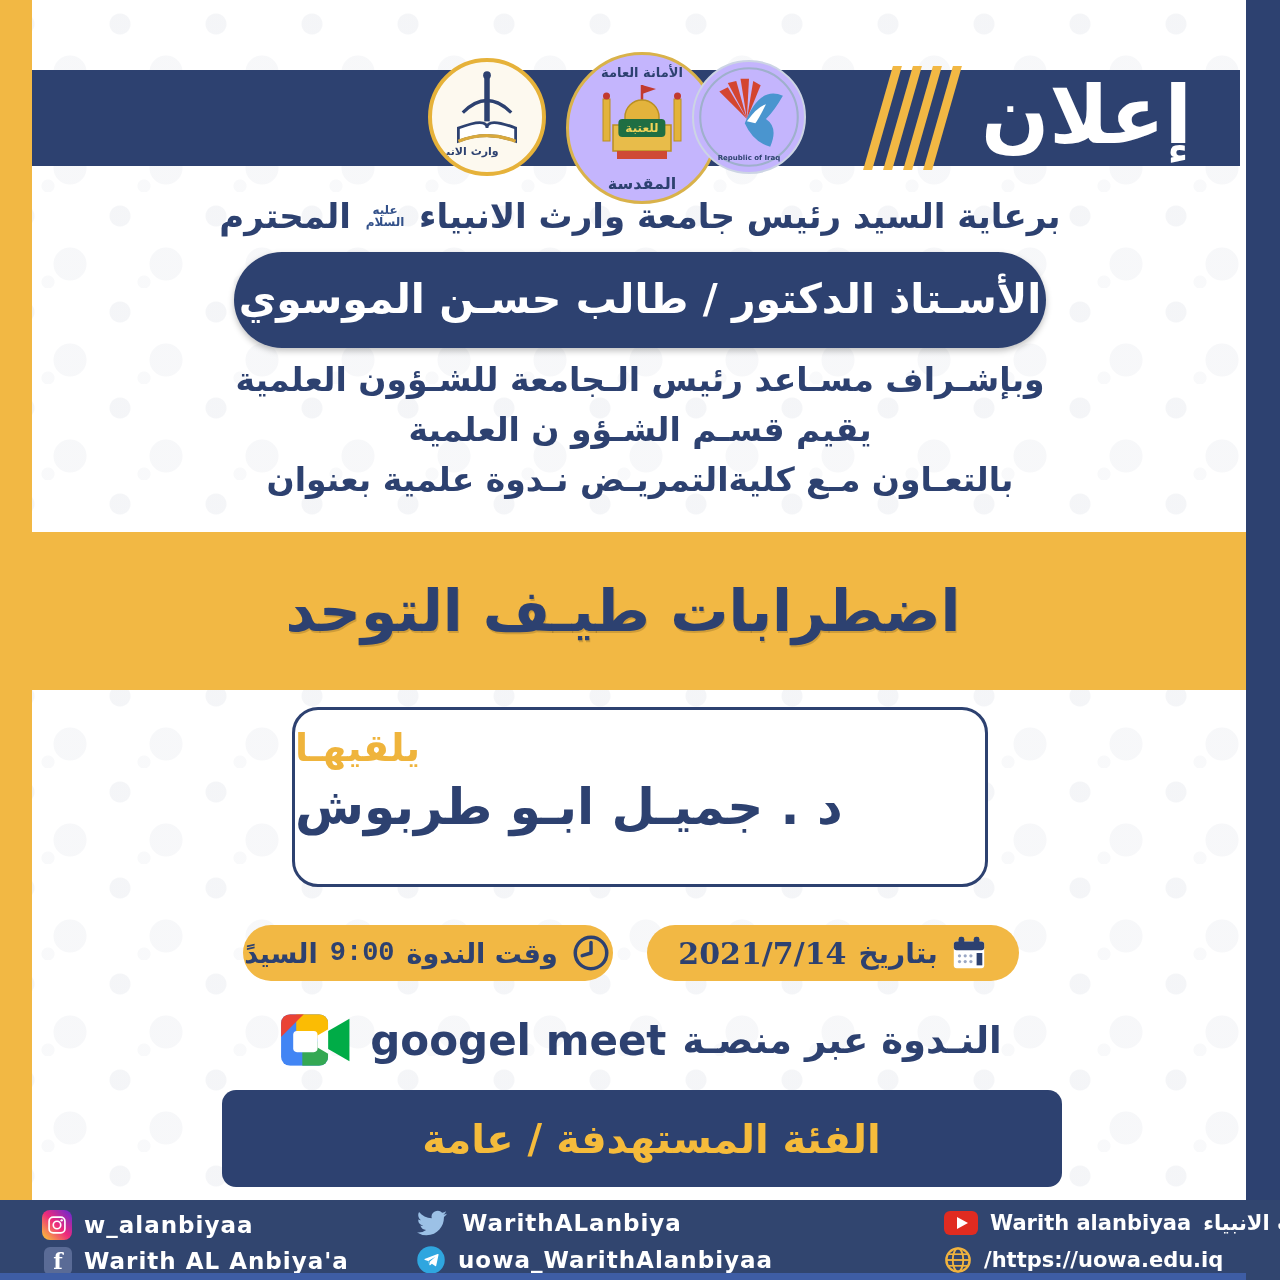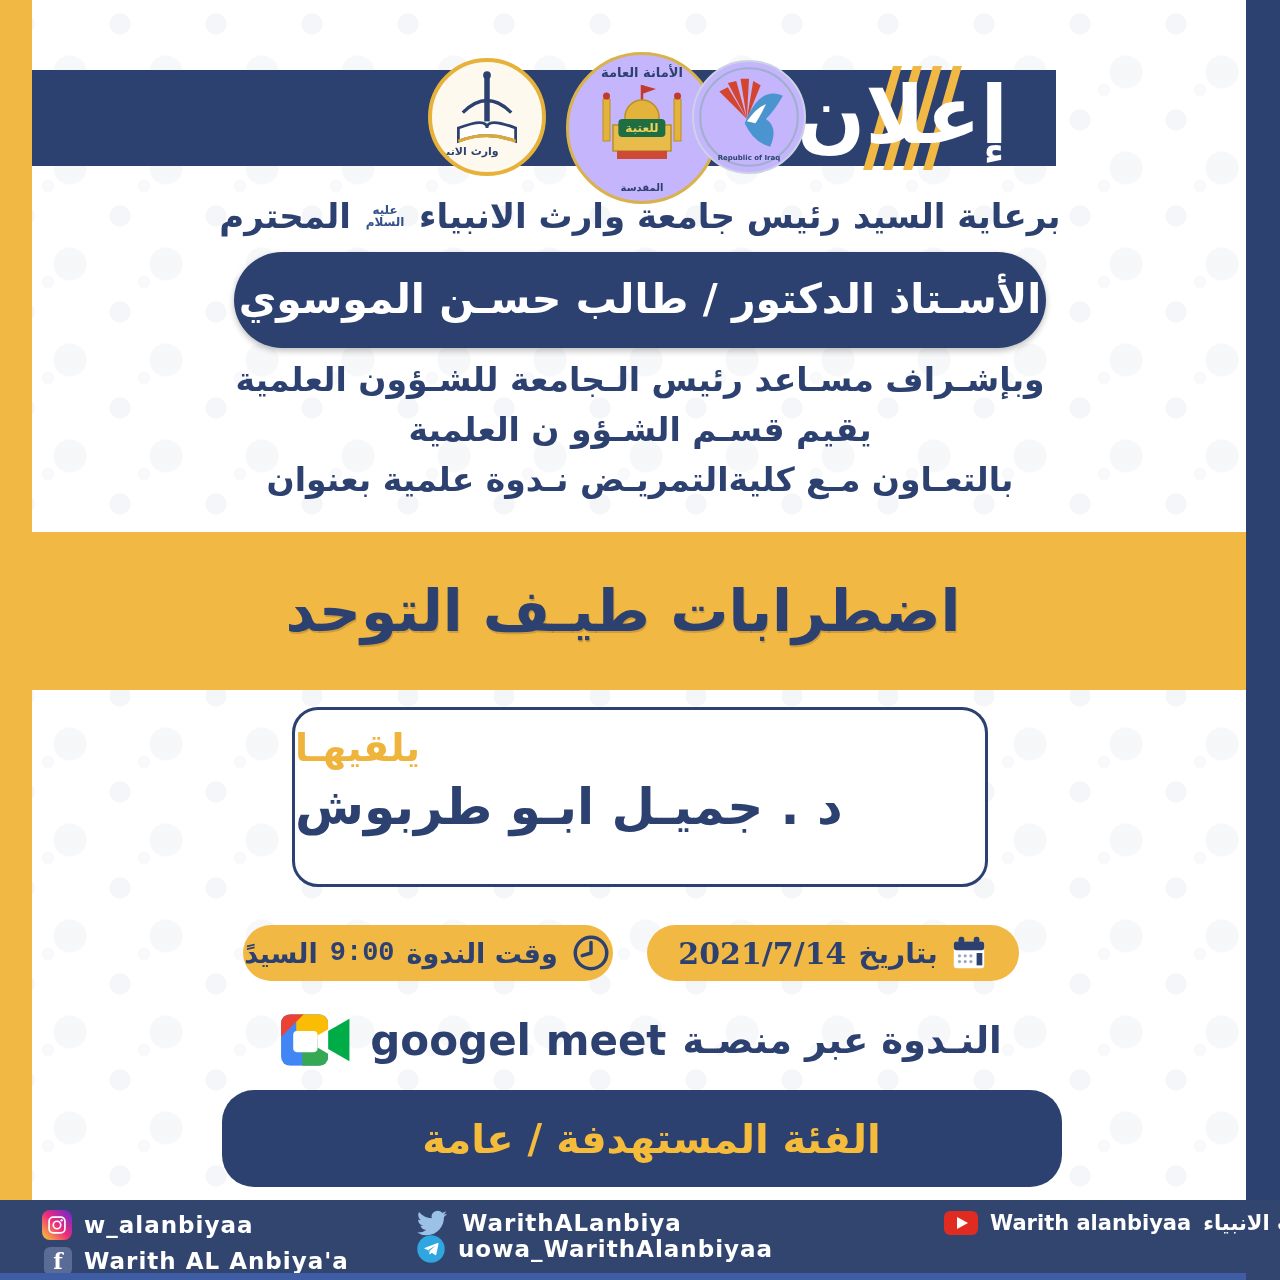--- a/index.html
+++ b/index.html
@@ -15,21 +15,21 @@
     background-image:
       radial-gradient(circle at 24px 24px, rgba(45,65,112,0.05) 10px, transparent 11px),
       radial-gradient(circle at 70px 72px, rgba(45,65,112,0.04) 16px, transparent 17px),
       radial-gradient(circle at 48px 90px, rgba(45,65,112,0.03) 6px, transparent 7px);
     background-size:96px 96px;
   }
   .stripe-left{position:absolute;left:0;top:0;width:32px;height:1200px;background:#f2b844;z-index:6;}
   .stripe-right{position:absolute;right:0;top:0;width:34px;height:1280px;background:#2d4170;z-index:8;}
 
   
-  .top-band{position:absolute;left:32px;top:70px;width:1024px;height:96px;background:#2d4170;z-index:2;}
+  .top-band{position:absolute;left:32px;top:70px;width:1208px;height:96px;background:#2d4170;z-index:2;}
   .diag-stripes{position:absolute;left:846px;top:-4px;height:104px;display:flex;gap:11px;transform:skewX(-16deg);}
   .diag-stripes .bar{width:9px;height:104px;background:#f2b844;}
   .announce{
     position:absolute;right:48px;top:0;height:96px;line-height:92px;
     color:#ffffff;font-size:80px;font-weight:bold;direction:rtl;
   }
   
   .logo{position:absolute;border-radius:50%;background:#c4b5fd;z-index:4;display:flex;align-items:center;justify-content:center;overflow:hidden;}
   .logo svg{display:block;}
   .logo-uni{left:428px;top:58px;width:118px;height:118px;background:#fdf9ef;border:4px solid #e6b23a;}
@@ -78,44 +78,44 @@
   .meet-row{
     position:absolute;left:40px;top:1000px;width:1200px;height:80px;z-index:3;
     display:flex;direction:rtl;align-items:center;justify-content:center;gap:16px;
     color:#2d4170;font-weight:bold;
   }
   .meet-ar{font-size:37px;}
   .meet-en{font-size:42px;direction:ltr;}
 
   
   .audience-bar{
-    position:absolute;left:222px;top:1090px;width:840px;height:97px;background:#2d4170;border-radius:32px;z-index:3;
+    position:absolute;left:222px;top:1090px;width:840px;height:97px;background:#2d4170;border-radius:14px;z-index:3;
     display:flex;align-items:center;justify-content:center;padding-left:19px;
   }
   .audience-text{color:#f5bb3b;font-size:40px;font-weight:bold;direction:rtl;}
 
   
   .footer{position:absolute;left:0;top:1200px;width:1280px;height:80px;background:#31456f;z-index:9;}
   .footer-strip{position:absolute;left:0;bottom:0;width:1246px;height:7px;background:#3e5da5;}
   .f-item{position:absolute;display:flex;align-items:center;gap:12px;color:#ffffff;font-weight:bold;}
   .f-item .txt{font-size:23px;letter-spacing:1px;white-space:nowrap;}
   .f-ig{left:42px;top:10px;}
   .f-fb{left:44px;top:47px;}
   .f-tw{left:414px;top:8px;}
-  .f-tg{left:416px;top:34px;}
+  .f-tg{left:416px;top:45px;}
   .f-yt{left:944px;top:11px;}
   .f-web{left:944px;top:46px;}
   .f-yt .txt,.f-web .txt{font-size:21px;letter-spacing:0;}
   .f-yt .txt-ar{font-size:21px;direction:rtl;}
   .ig-badge{width:30px;height:30px;border-radius:8px;background:linear-gradient(45deg,#f9ce34,#ee2a7b,#6228d7);display:flex;align-items:center;justify-content:center;}
   .fb-badge{width:28px;height:28px;border-radius:6px;background:#5a6b96;color:#fff;font-size:22px;font-weight:bold;display:flex;align-items:center;justify-content:center;font-family:"DejaVu Serif",serif;}
 
   
   .shrine-top{position:absolute;top:10px;width:100%;text-align:center;font-size:13px;font-weight:bold;color:#2d4170;direction:rtl;}
-  .shrine-bottom{position:absolute;bottom:8px;width:100%;text-align:center;font-size:10px;font-weight:bold;color:#2d4170;direction:rtl;}
+  .shrine-bottom{position:absolute;bottom:8px;width:100%;text-align:center;font-size:16px;font-weight:bold;color:#2d4170;direction:rtl;}
   .shrine-chip{position:absolute;top:64px;left:50%;transform:translateX(-50%);background:#1f6e43;color:#f2d257;font-size:12px;font-weight:bold;padding:2px 7px;border-radius:4px;direction:rtl;}
   .uni-caption{position:absolute;bottom:14px;width:100%;text-align:left;font-size:11px;font-weight:bold;color:#2d4170;direction:rtl;}
   .ministry-caption{position:absolute;bottom:10px;width:100%;text-align:center;font-size:7px;font-weight:bold;color:#2d4170;}
 </style>
 </head>
 <body>
 
 <div class="poster">
   <div class="pattern"></div>
   <div class="stripe-left"></div>
@@ -285,16 +285,26 @@
 
     <div class="f-item f-yt">
       <svg width="34" height="24" viewBox="0 0 34 24">
         <rect x="0" y="0" width="34" height="24" rx="6" fill="#e02b20"></rect>
         <polygon points="13,6 24,12 13,18" fill="#ffffff"></polygon>
       </svg>
       <span class="txt">Warith alanbiyaa</span>
       <span class="txt txt-ar">جامعة وارث الانبياء</span>
     </div>
 
+    <div class="f-item f-web">
+      <svg width="28" height="28" viewBox="0 0 24 24">
+        <circle cx="12" cy="12" r="10" fill="none" stroke="#f0b33f" stroke-width="2"></circle>
+        <ellipse cx="12" cy="12" rx="4.5" ry="10" fill="none" stroke="#f0b33f" stroke-width="1.6"></ellipse>
+        <line x1="2" y1="12" x2="22" y2="12" stroke="#f0b33f" stroke-width="1.6"></line>
+        <line x1="3.5" y1="7" x2="20.5" y2="7" stroke="#f0b33f" stroke-width="1.4"></line>
+        <line x1="3.5" y1="17" x2="20.5" y2="17" stroke="#f0b33f" stroke-width="1.4"></line>
+      </svg>
+      <span class="txt">/https://uowa.edu.iq</span>
+    </div>
 
     <div class="footer-strip"></div>
   </div>
 </div>
 
 </body></html>

